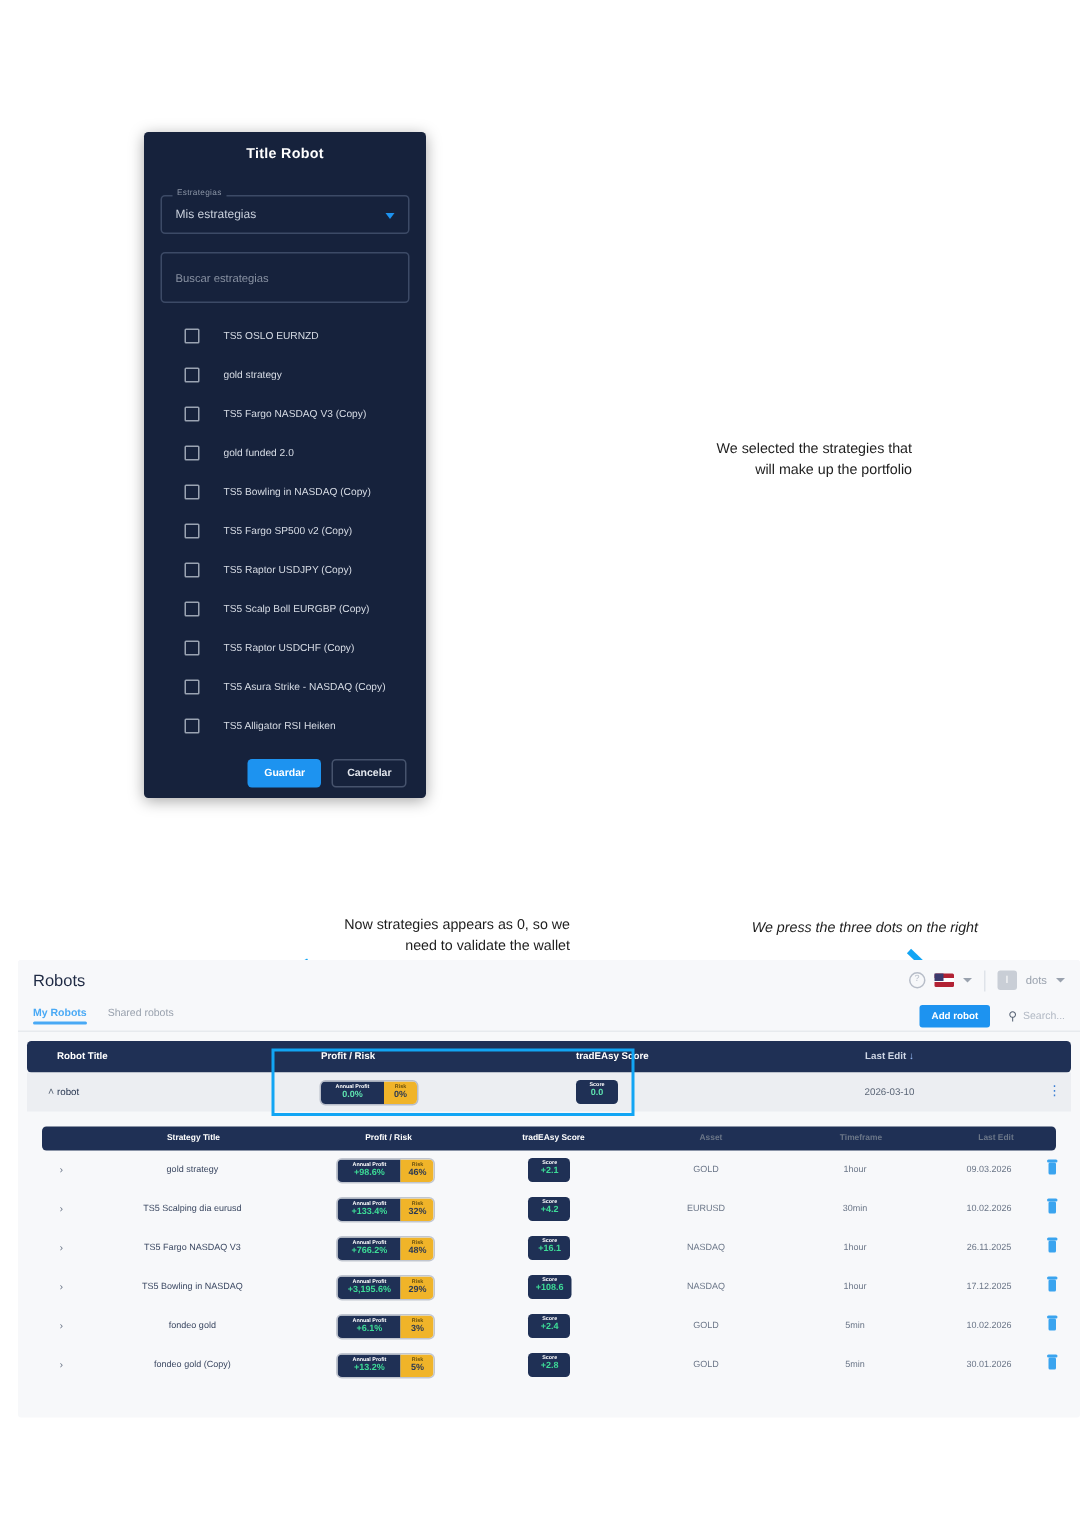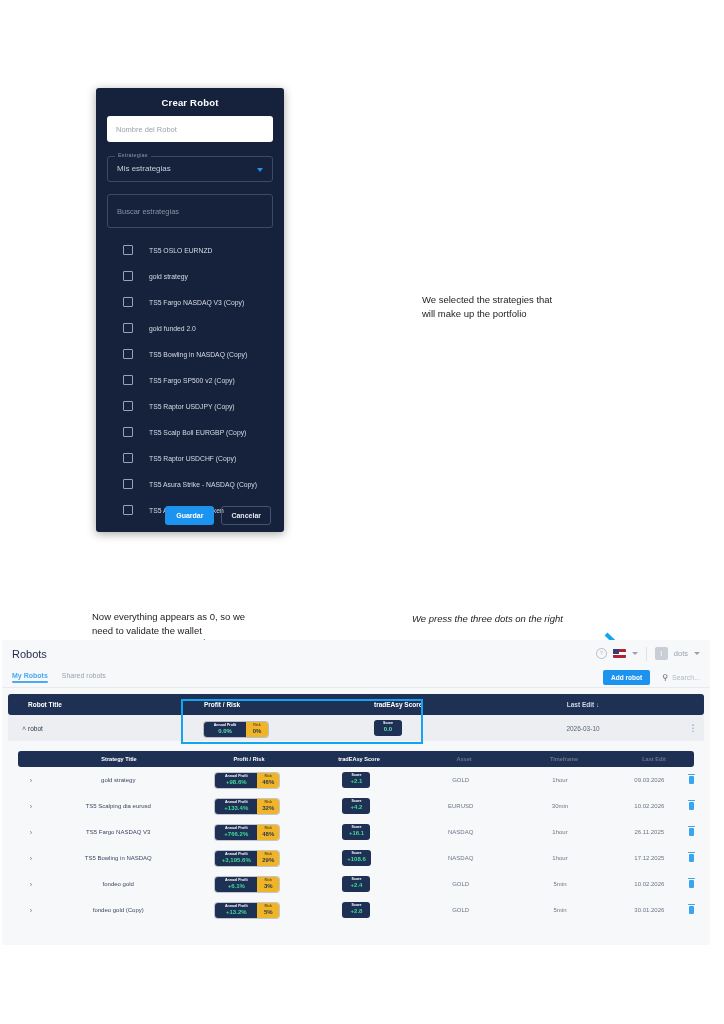--- a/index.html
+++ b/index.html
@@ -153,33 +153,33 @@
     padding: 5px 9px;
     cursor: pointer;
   }
 
   
   .anno {
     position: absolute;
     color: #1d1d1d;
     font-size: 9.5px;
     line-height: 14px;
-    text-align: left;
+    text-align: right;
     white-space: pre-line;
   }
   #anno-portfolio { left: 422px; top: 293px; width: 186px; }
   #anno-zero      { left: 92px;  top: 610px; width: 288px; }
   #anno-dots      { left: 412px; top: 612px; width: 240px; font-style: italic; }
 
   .arrow-svg { position: absolute; left: 0; top: 0; pointer-events: none; }
 
   
   .app {
     position: absolute;
-    left: 2px;
+    left: 12px;
     top: 640px;
     width: 708px;
     height: 305px;
     background: #f7f8fa;
     border-radius: 2px;
     overflow: hidden;
   }
   .app-header {
     height: 27px;
     display: flex;
@@ -406,23 +406,22 @@
   .hl {
     position: absolute;
     border: 2px solid #12a5f4;
     pointer-events: none;
   }
 </style>
 </head>
 <body>
 
 <div class="modal">
-  <div class="modal-title">Crear Robot</div>
+  <div class="modal-title">Title Robot</div>
   <div class="modal-body">
-    <input class="name-input" placeholder="Nombre del Robot" style="">
 
     <div class="fieldset-sel">
       <span class="fieldset-legend">Estrategias</span>
       <span class="sel-value">Mis estrategias</span>
       <span class="caret"></span>
     </div>
 
     <div class="search-box">
       <span>Buscar estrategias</span>
     </div>
@@ -476,21 +475,21 @@
   </div>
 
   <div class="modal-actions">
     <button class="btn-save">Guardar</button>
     <button class="btn-cancel">Cancelar</button>
   </div>
 </div>
 
 <div class="anno" id="anno-portfolio">We selected the strategies that
 will make up the portfolio</div>
-<div class="anno" id="anno-zero">Now everything appears as 0, so we
+<div class="anno" id="anno-zero">Now strategies appears as 0, so we
 need to validate the wallet</div>
 <div class="anno" id="anno-dots">We press the three dots on the right</div>
 
 <svg class="arrow-svg" width="724" height="1024">
   <defs>
     <marker id="ah" markerWidth="5" markerHeight="5" refX="2.2" refY="2.2" orient="auto">
       <path d="M0,0 L5,2.2 L0,4.4 z" fill="#12a5f4"></path>
     </marker>
   </defs>
   <line x1="203" y1="640" x2="250" y2="714" stroke="#12a5f4" stroke-width="4" marker-end="url(#ah)"></line>

